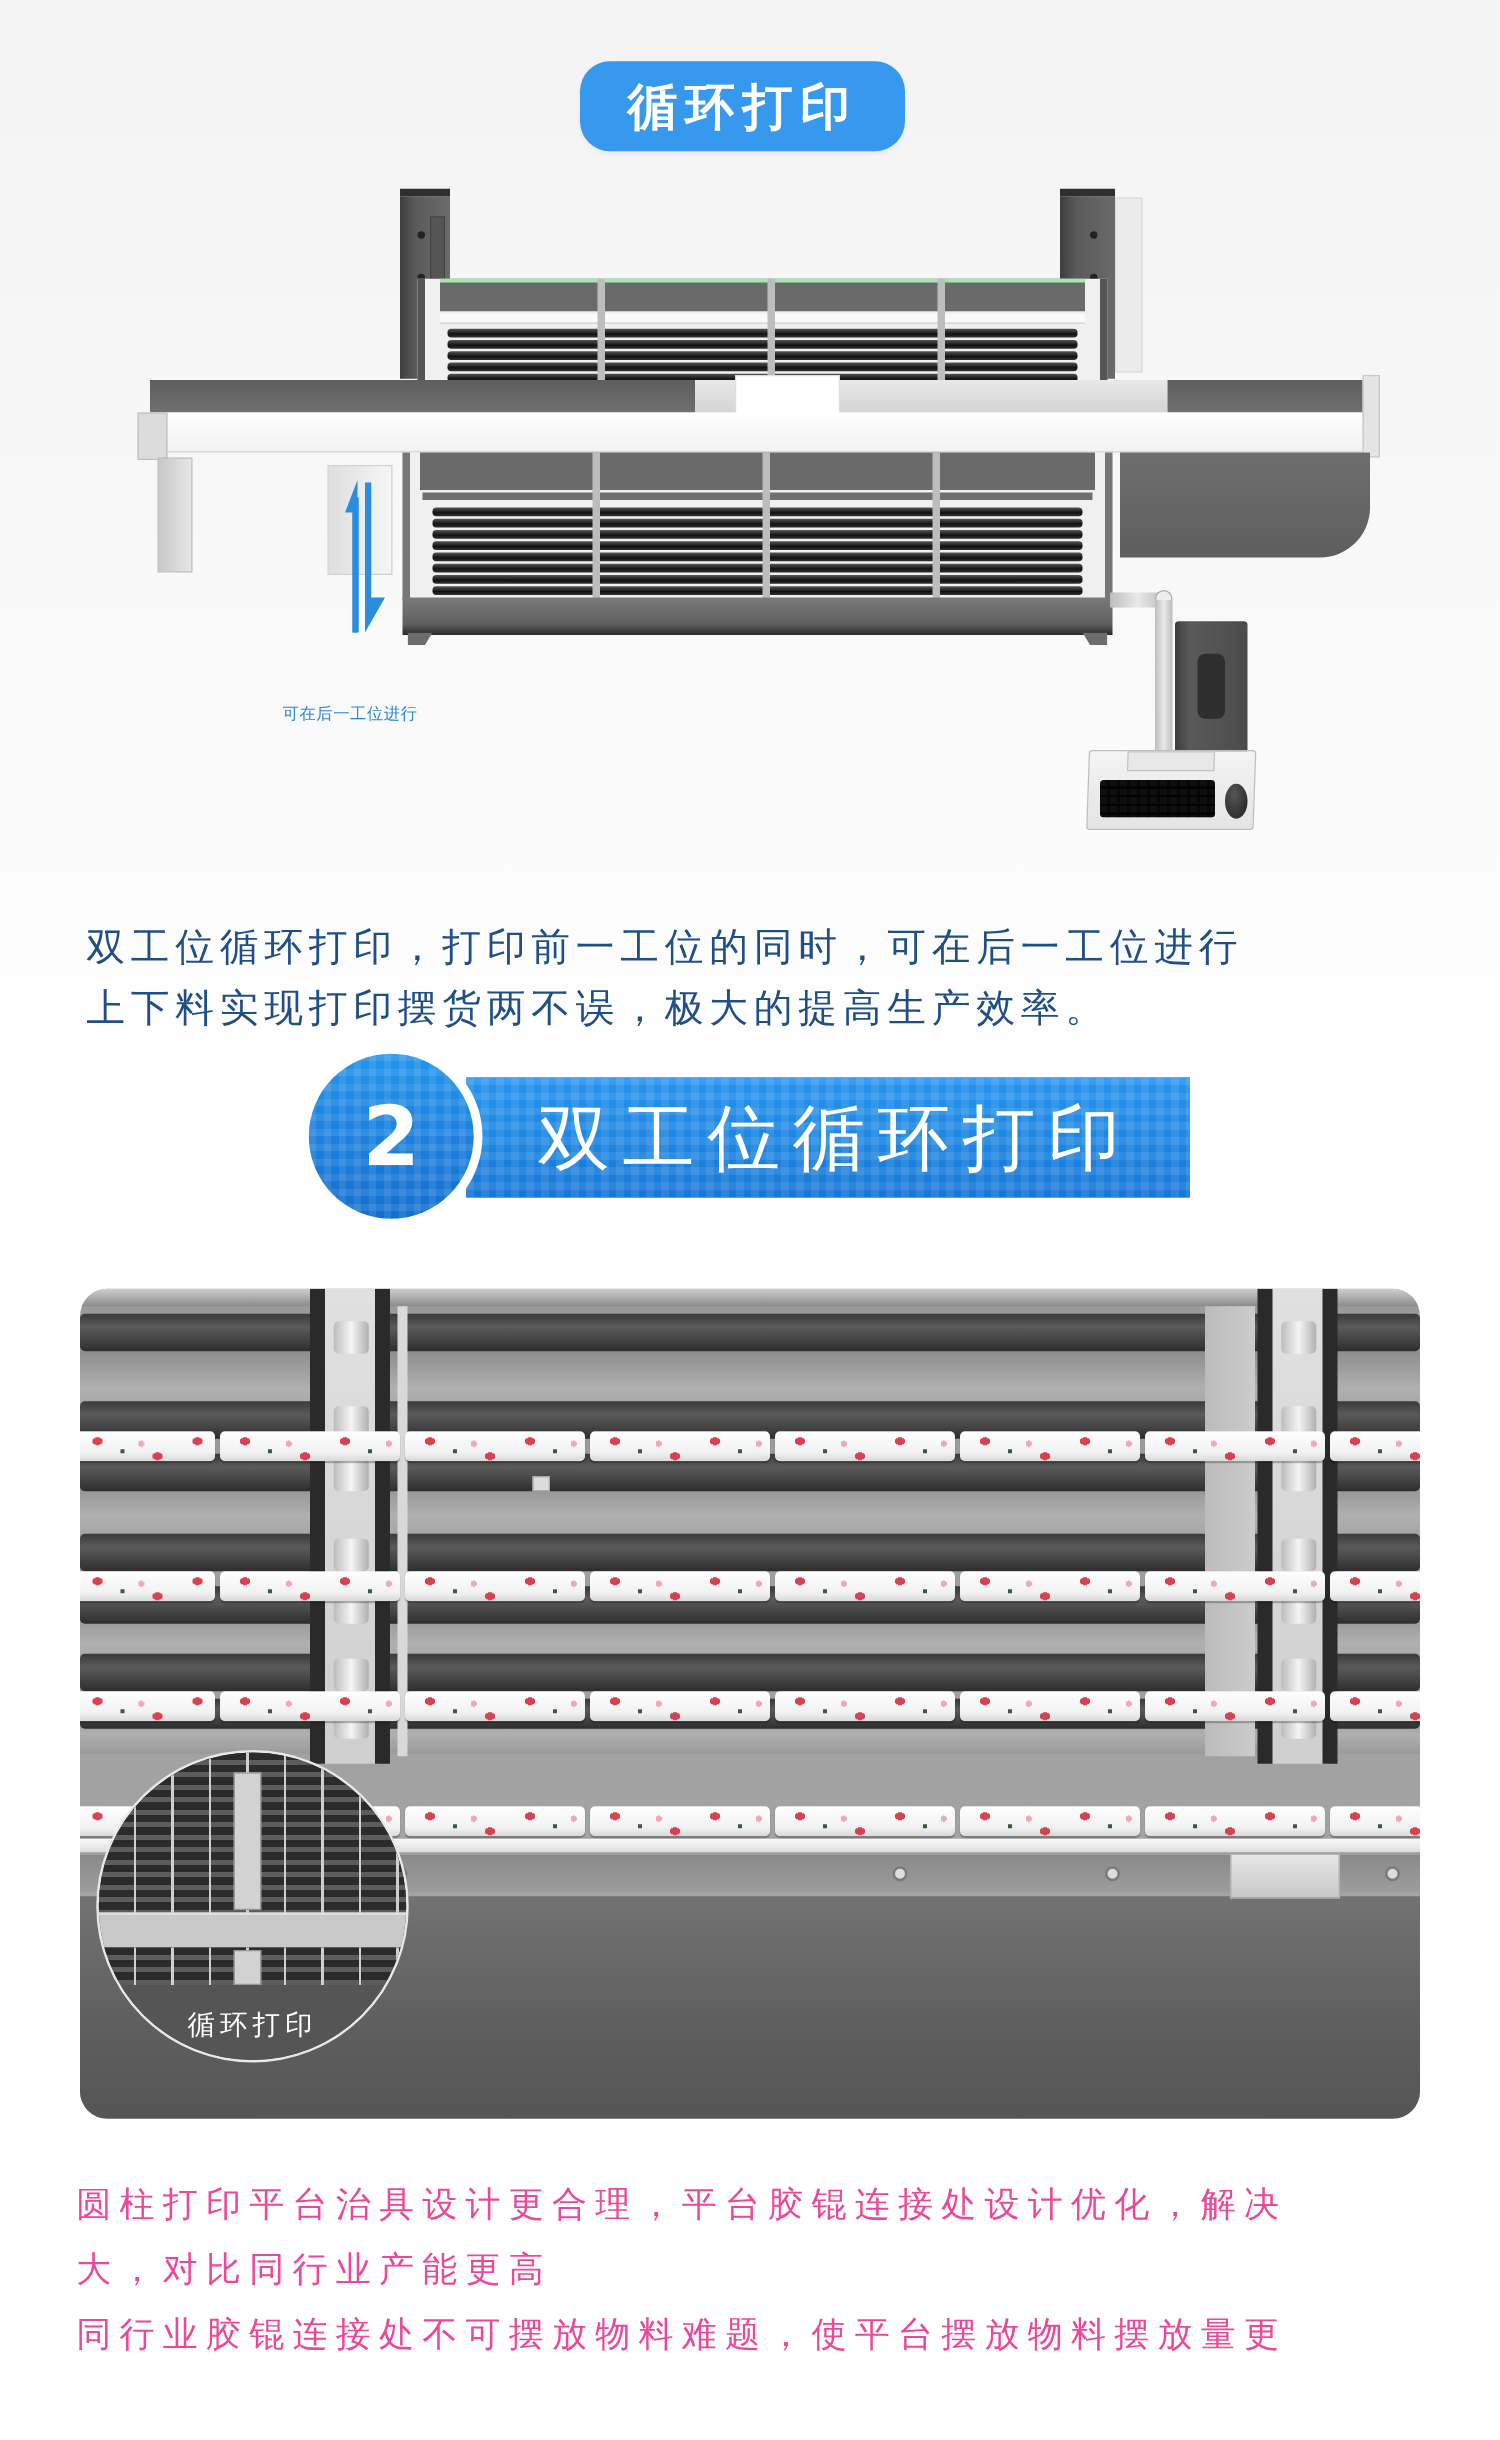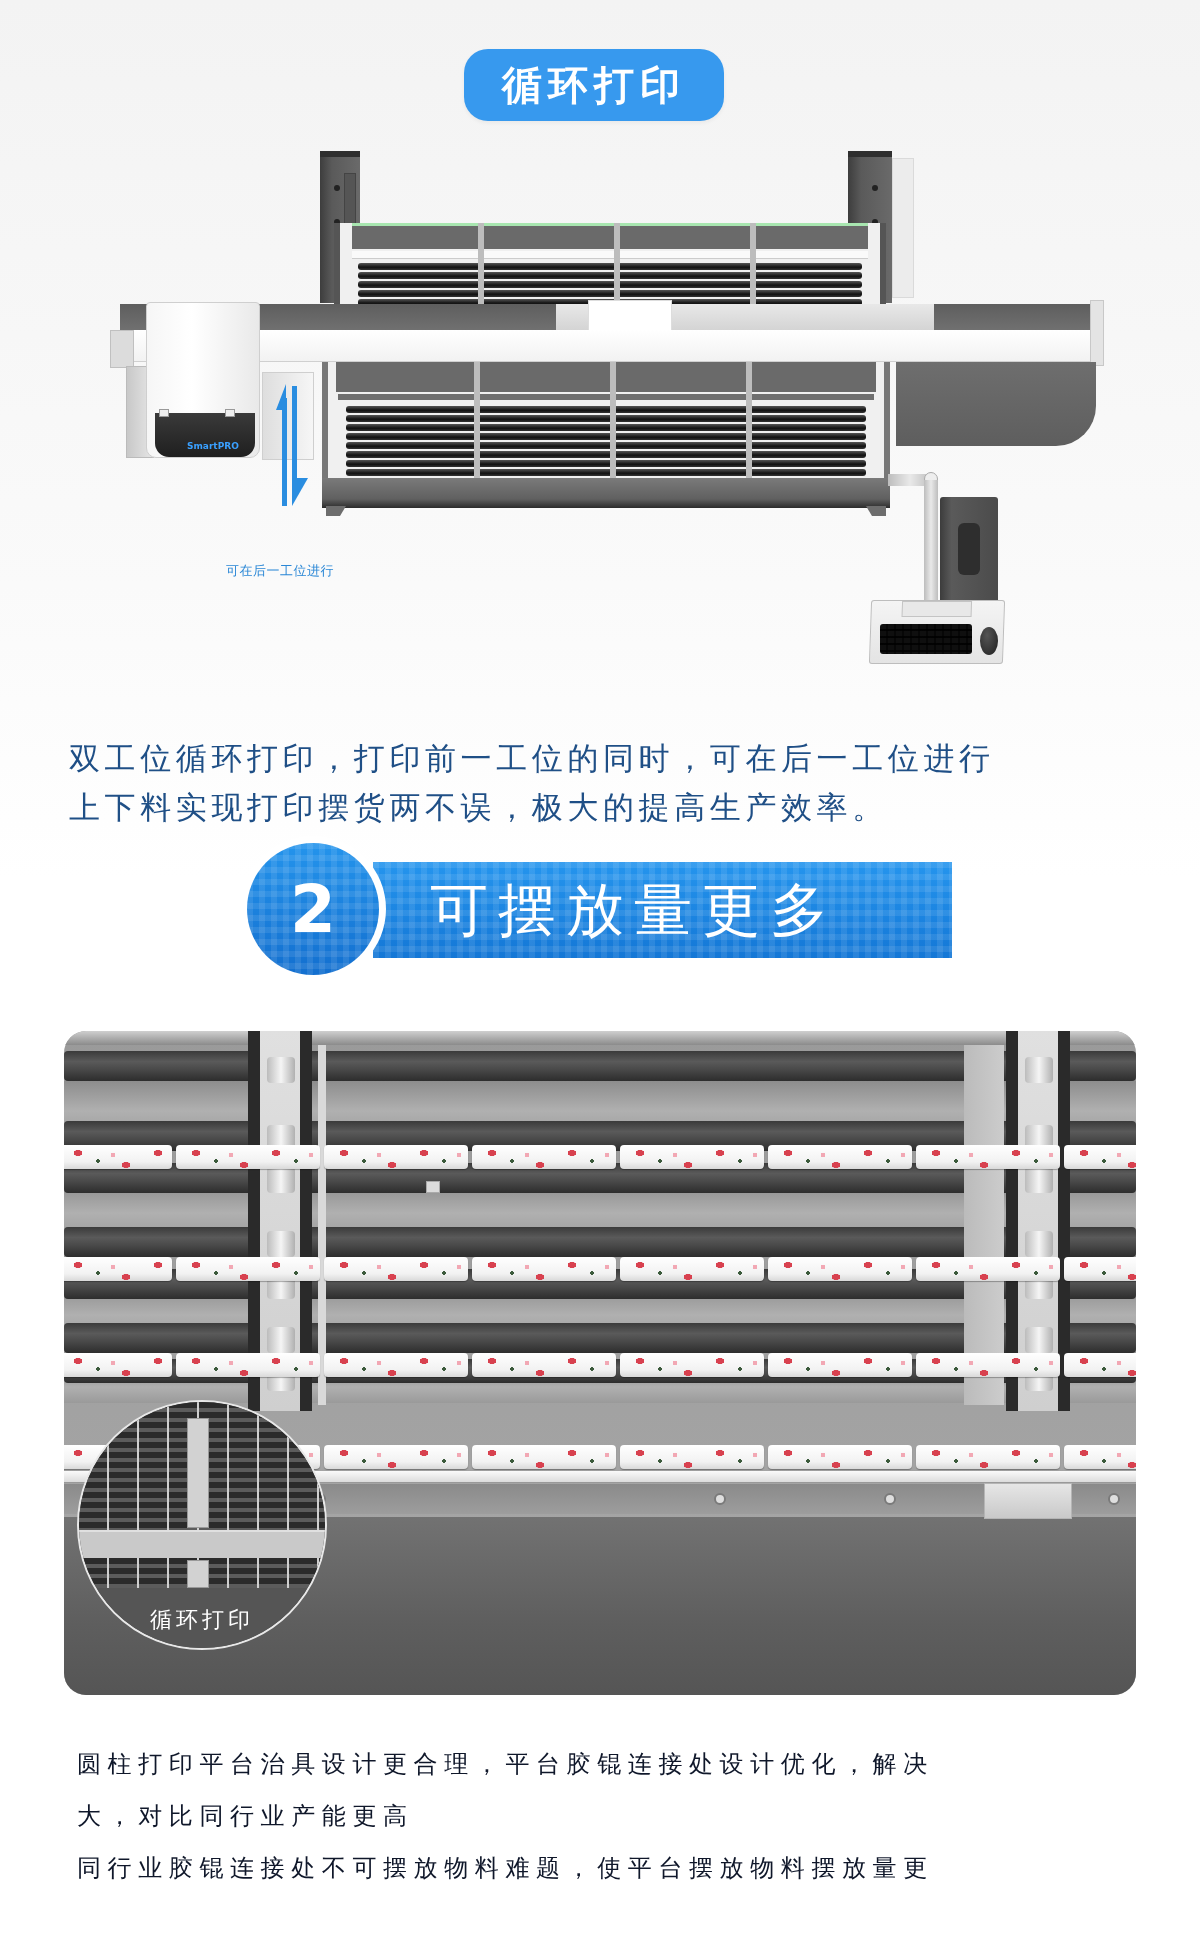--- a/index.html
+++ b/index.html
@@ -152,21 +152,21 @@
   .inset .hbar { position: absolute; left: 0; right: 0; top: 128px; height: 28px; background: #c9c9c9; border-top: 2px solid #e0e0e0; }
   .inset .vbar { position: absolute; left: 108px; width: 22px; top: 16px; height: 110px; background: #d2d2d2; border: 1px solid #999; }
   .inset .vbar2 { position: absolute; left: 108px; width: 22px; top: 158px; height: 28px; background: #d2d2d2; border: 1px solid #999; }
   .inset .lower { position: absolute; left: 0; right: 0; top: 186px; bottom: 0; background: #555; }
   .inset-label {
     position: absolute; left: 77px; top: 1605px; width: 250px; text-align: center;
     color: #ffffff; font-size: 22px; letter-spacing: 4px;
   }
 
   
-  .para2 { position: absolute; left: 77px; top: 1738px; color: #0f172a; font-size: 24px; letter-spacing: 6.6px; line-height: 52px; white-space: nowrap; }
+  .para2 { position: absolute; left: 61px; top: 1738px; color: #ec4899; font-size: 28px; letter-spacing: 6.6px; line-height: 52px; white-space: nowrap; }
 </style>
 </head>
 <body>
 
 <div class="title-pill">
   <span>循环打印</span>
 </div>
 
 <div class="machine">
 
@@ -221,26 +221,20 @@
     <div class="divider-v" style="left:282px; top:0; height:118px;"></div>
     <div class="divider-v" style="left:418px; top:0; height:118px;"></div>
   </div>
   <div class="bed-base" style="left:322px; top:478px; width:568px; height:30px;"></div>
   <div class="leg" style="left:326px; top:506px; width:20px; height:10px; clip-path:polygon(0 0,100% 0,70% 100%,0 100%);"></div>
   <div class="leg" style="left:866px; top:506px; width:20px; height:10px; clip-path:polygon(0 0,100% 0,100% 100%,30% 100%);"></div>
 
   <div class="side-panel" style="left:896px; top:362px; width:200px; height:84px;"></div>
 
   <div class="head-side" style="left:126px; top:366px; width:28px; height:92px;"></div>
-  <div class="head" style="left:146px; top:302px; width:114px; height:156px;">
-    <div class="head-window" style="left:8px; right:4px; top:110px; height:44px;"></div>
-    <div class="abs" style="left:12px; top:106px; width:10px; height:8px; background:#eee; border:1px solid #999;"></div>
-    <div class="abs" style="left:78px; top:106px; width:10px; height:8px; background:#eee; border:1px solid #999;"></div>
-    <div class="head-logo" style="left:40px; top:138px;">SmartPRO</div>
-  </div>
   <div class="abs" style="left:262px; top:372px; width:52px; height:88px; background:linear-gradient(90deg,#dedede,#f6f6f6); border:1px solid #cfcfcf;"></div>
 
   <svg class="arrow-up" style="left:274px; top:384px;" width="36" height="124" viewBox="0 0 36 124">
     <polygon points="2,26 12,0 12,122 8,122 8,26" fill="#2a8de0"></polygon>
     <rect x="8" y="14" width="5" height="108" fill="#2a8de0"></rect>
     <rect x="18" y="2" width="5" height="106" fill="#2a8de0"></rect>
     <polygon points="18,94 34,94 18,122" fill="#2a8de0"></polygon>
   </svg>
   <div class="arrow-label">可在后一工位进行</div>
 
@@ -256,21 +250,21 @@
   <div class="keyboard" style="left:880px; top:624px; width:92px; height:30px;"></div>
   <div class="mouse" style="left:980px; top:627px; width:18px; height:28px;"></div>
 </div>
 
 <div class="para" style="left:69px; top:688px;">
   <div>双工位循环打印，打印前一工位的同时，可在后一工位进行</div>
   <div>上下料实现打印摆货两不误，极大的提高生产效率。</div>
 </div>
 
 <div class="sec2-banner"></div>
-<div class="sec2-title">可摆放量更多</div>
+<div class="sec2-title">双工位循环打印</div>
 <div class="sec2-ring"></div>
 <div class="sec2-circle">
   <span>2</span>
 </div>
 
 <div class="photo">
   <div class="topband"></div>
 
   <div class="plate" style="top:50px;"></div>
   <div class="plate" style="top:152px;"></div>

